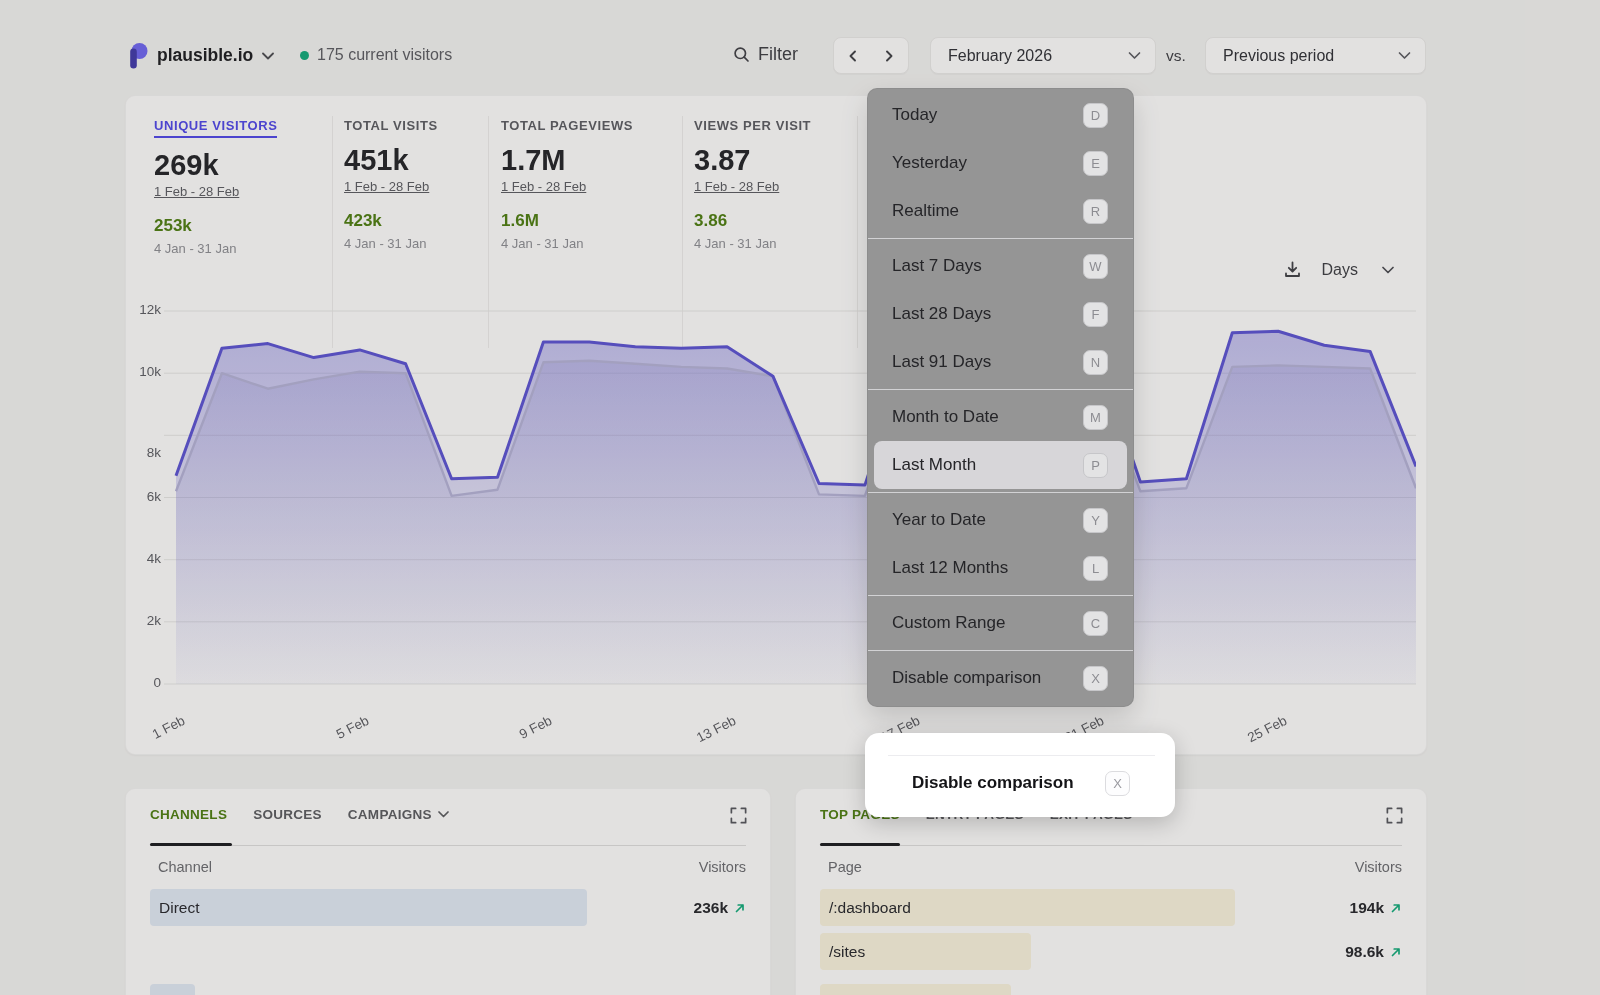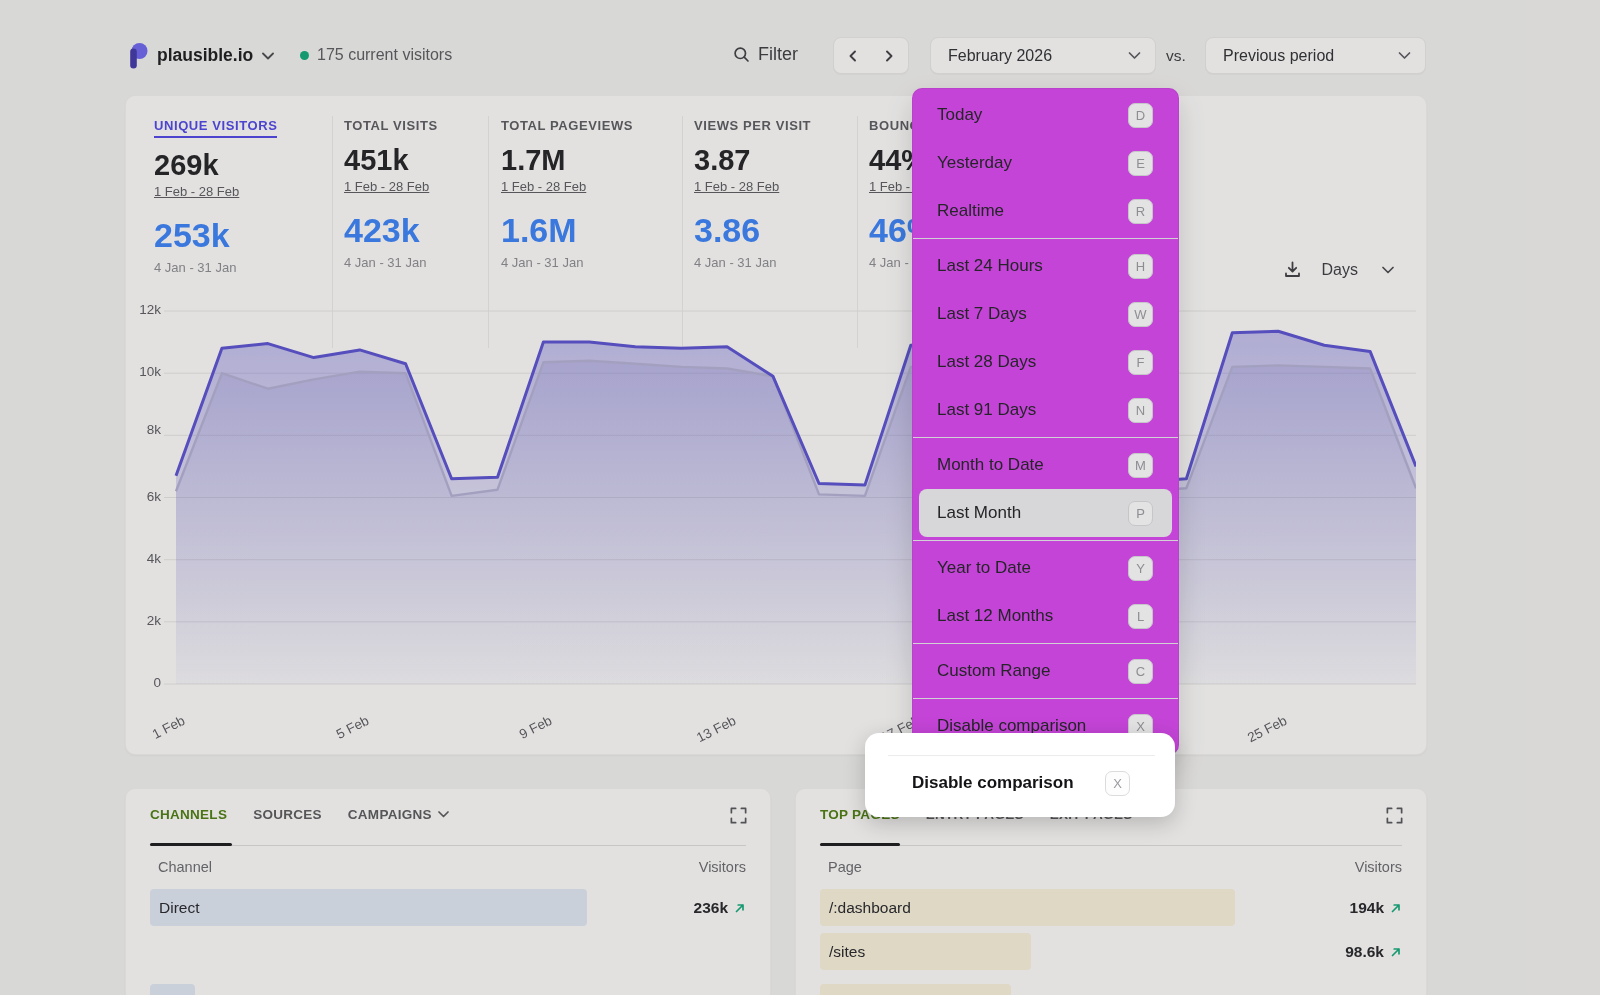--- a/index.html
+++ b/index.html
@@ -50,21 +50,21 @@
   .main-card{left:125px;top:95px;width:1302px;height:660px;}
   .left-card{left:125px;top:788px;width:646px;height:240px;}
   .right-card{left:795px;top:788px;width:632px;height:240px;}
 
   
   .metric{position:absolute;top:22px;cursor:pointer;}
   .metric-label{font-size:13px;font-weight:700;letter-spacing:.045em;color:var(--muted);white-space:nowrap;}
   .metric.active .metric-label{color:var(--indigo);border-bottom:2px solid var(--indigo);padding-bottom:3px;}
   .metric-value{margin-top:11px;font-size:29px;font-weight:700;color:var(--ink);}
   .metric-period{margin-top:2px;font-size:13px;color:var(--muted);text-decoration:underline;}
-  .metric-prev{margin-top:17px;font-size:34px;font-weight:700;color:#3b82f6;}
+  .metric-prev{margin-top:17px;font-size:17px;font-weight:700;color:#4d7c0f;}
   .metric-prev-period{margin-top:5px;font-size:13px;color:var(--muted2);}
   .stat-divider{position:absolute;top:20px;height:232px;border-left:1px solid #eceae8;}
 
   
   #chart-wrap{position:absolute;left:38px;top:205px;width:1252px;height:392px;}
   .y-label{position:absolute;left:2px;width:33px;text-align:right;font-size:13.5px;color:var(--muted);}
   .x-label{position:absolute;top:616px;width:58px;text-align:right;font-size:13.5px;color:var(--muted);transform:rotate(-27deg);transform-origin:100% 50%;white-space:nowrap;}
   .days-control{position:absolute;top:164px;right:32px;gap:20px;}
   .days-inner{gap:24px;cursor:pointer;}
   .days-label{font-size:16px;color:var(--ink2);}
@@ -76,21 +76,21 @@
   .card-divider{position:absolute;left:24px;right:24px;top:56px;border-top:1px solid #dddcda;}
   .active-bar{position:absolute;left:24px;top:54px;height:3px;background:#1a1a1d;border-radius:2px;}
   .col-head{position:absolute;top:70px;font-size:14.5px;color:#6a6a6e;}
   .rows{position:absolute;left:24px;right:24px;top:98px;bottom:0;}
   .t-row{position:absolute;left:0;right:0;height:38px;cursor:pointer;}
   .t-bar{position:absolute;left:0;top:0;height:37px;border-radius:4px;}
   .t-label{position:absolute;left:9px;top:0;line-height:37px;font-size:15.5px;color:#26262a;}
   .t-value{position:absolute;right:0;top:0;height:37px;display:flex;align-items:center;gap:6px;font-size:15.5px;font-weight:600;color:#26262a;}
 
   
-  .date-menu{position:absolute;left:912px;top:88px;width:267px;background:#d946ef;border:1px solid rgba(0,0,0,.05);border-radius:10px;box-shadow:0 12px 28px rgba(0,0,0,.15);padding:2px 0 4px;z-index:40;}
+  .date-menu{position:absolute;left:867px;top:88px;width:267px;background:#a3a3a3;border:1px solid rgba(0,0,0,.05);border-radius:10px;box-shadow:0 12px 28px rgba(0,0,0,.15);padding:2px 0 4px;z-index:40;}
   .menu-item{height:48px;display:flex;align-items:center;padding:0 25px 0 24px;cursor:pointer;}
   .menu-item .m-label{font-size:17px;font-weight:500;color:#222226;}
   .menu-item.highlighted{background:var(--menu-hl);border-radius:8px;margin:0 6px;padding:0 19px 0 18px;}
   .kbd{margin-left:auto;width:25px;height:25px;border:1.5px solid var(--kbd-border);border-radius:7px;display:flex;align-items:center;justify-content:center;font-size:13px;color:var(--kbd-ink);background:#fdfdfe;}
   .menu-divider{border-top:1px solid #e9e9ec;margin:3px 0;}
 
   
   .dim-overlay{position:absolute;inset:0;background:rgba(62,60,58,0.135);z-index:50;pointer-events:none;}
   .spotlight{position:absolute;left:865px;top:733px;width:310px;height:84px;background:#fff;border-radius:14px;box-shadow:0 6px 22px rgba(0,0,0,.20);z-index:60;}
   .spot-divider{position:absolute;left:23px;right:20px;top:22px;border-top:1px solid #ececef;}
@@ -212,21 +212,21 @@
             <path d="M1 1.5 L6 6.5 L11 1.5" fill="none" stroke="#4a4a4f" stroke-width="1.7" stroke-linecap="round" stroke-linejoin="round"></path>
           </svg>
       </span>
     </div>
 
     <div id="y-labels">
         <div class="y-label" style="top: 579px;">0</div>
         <div class="y-label" style="top: 516.833px;">2k</div>
         <div class="y-label" style="top: 454.667px;">4k</div>
         <div class="y-label" style="top: 392.5px;">6k</div>
-        <div class="y-label" style="top: 326px;">8k</div>
+        <div class="y-label" style="top: 349px;">8k</div>
         <div class="y-label" style="top: 268.167px;">10k</div>
         <div class="y-label" style="top: 206px;">12k</div>
       </div>
     <div id="chart-wrap">
   <svg width="1252" height="392" viewBox="0 0 1252 392">
     <defs>
       <linearGradient id="gMain" x1="0" y1="10" x2="0" y2="383" gradientUnits="userSpaceOnUse">
         <stop offset="0" stop-color="rgba(90,81,208,0.38)"></stop>
               <stop offset="1" stop-color="rgba(90,81,208,0.02)"></stop>
       </linearGradient>
@@ -345,24 +345,20 @@
       <div class="menu-item">
         <span class="m-label">Yesterday</span>
         <span class="kbd">E</span>
       </div>
       <div class="menu-item">
         <span class="m-label">Realtime</span>
         <span class="kbd">R</span>
       </div>
       <div class="menu-divider"></div>
       <div class="menu-item">
-        <span class="m-label">Last 24 Hours</span>
-        <span class="kbd">H</span>
-      </div>
-      <div class="menu-item">
         <span class="m-label">Last 7 Days</span>
         <span class="kbd">W</span>
       </div>
       <div class="menu-item">
         <span class="m-label">Last 28 Days</span>
         <span class="kbd">F</span>
       </div>
       <div class="menu-item">
         <span class="m-label">Last 91 Days</span>
         <span class="kbd">N</span>

